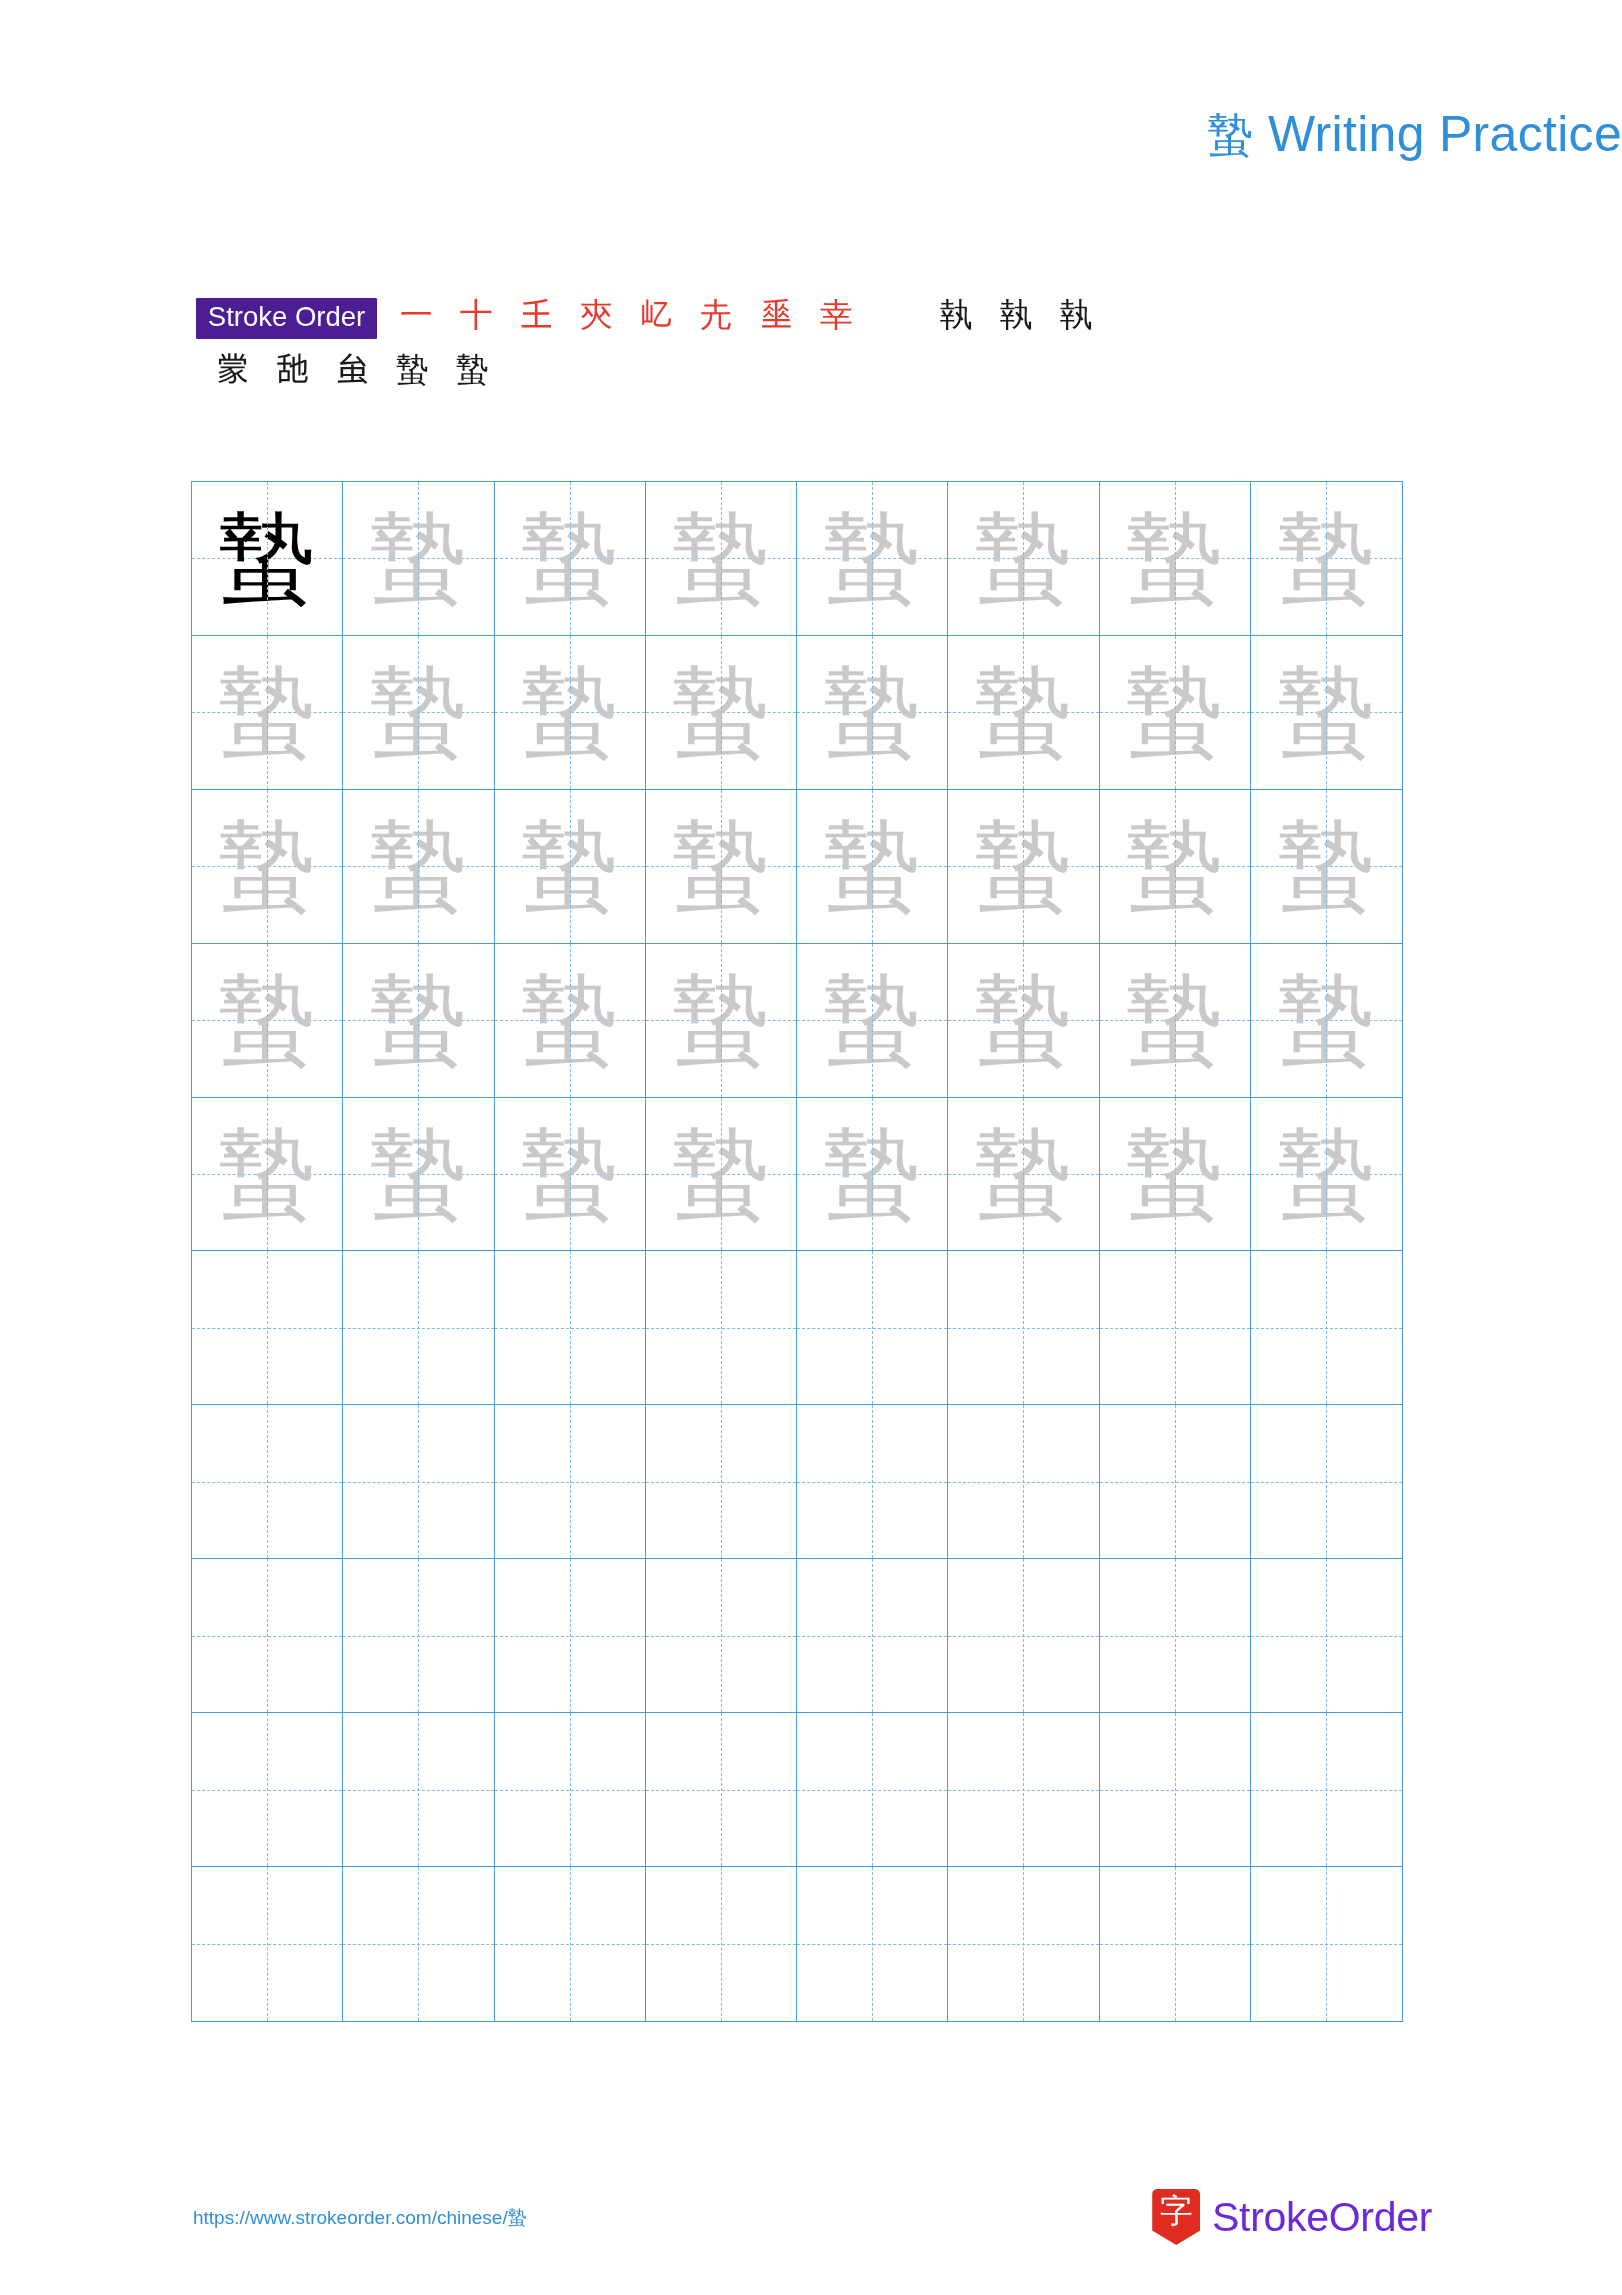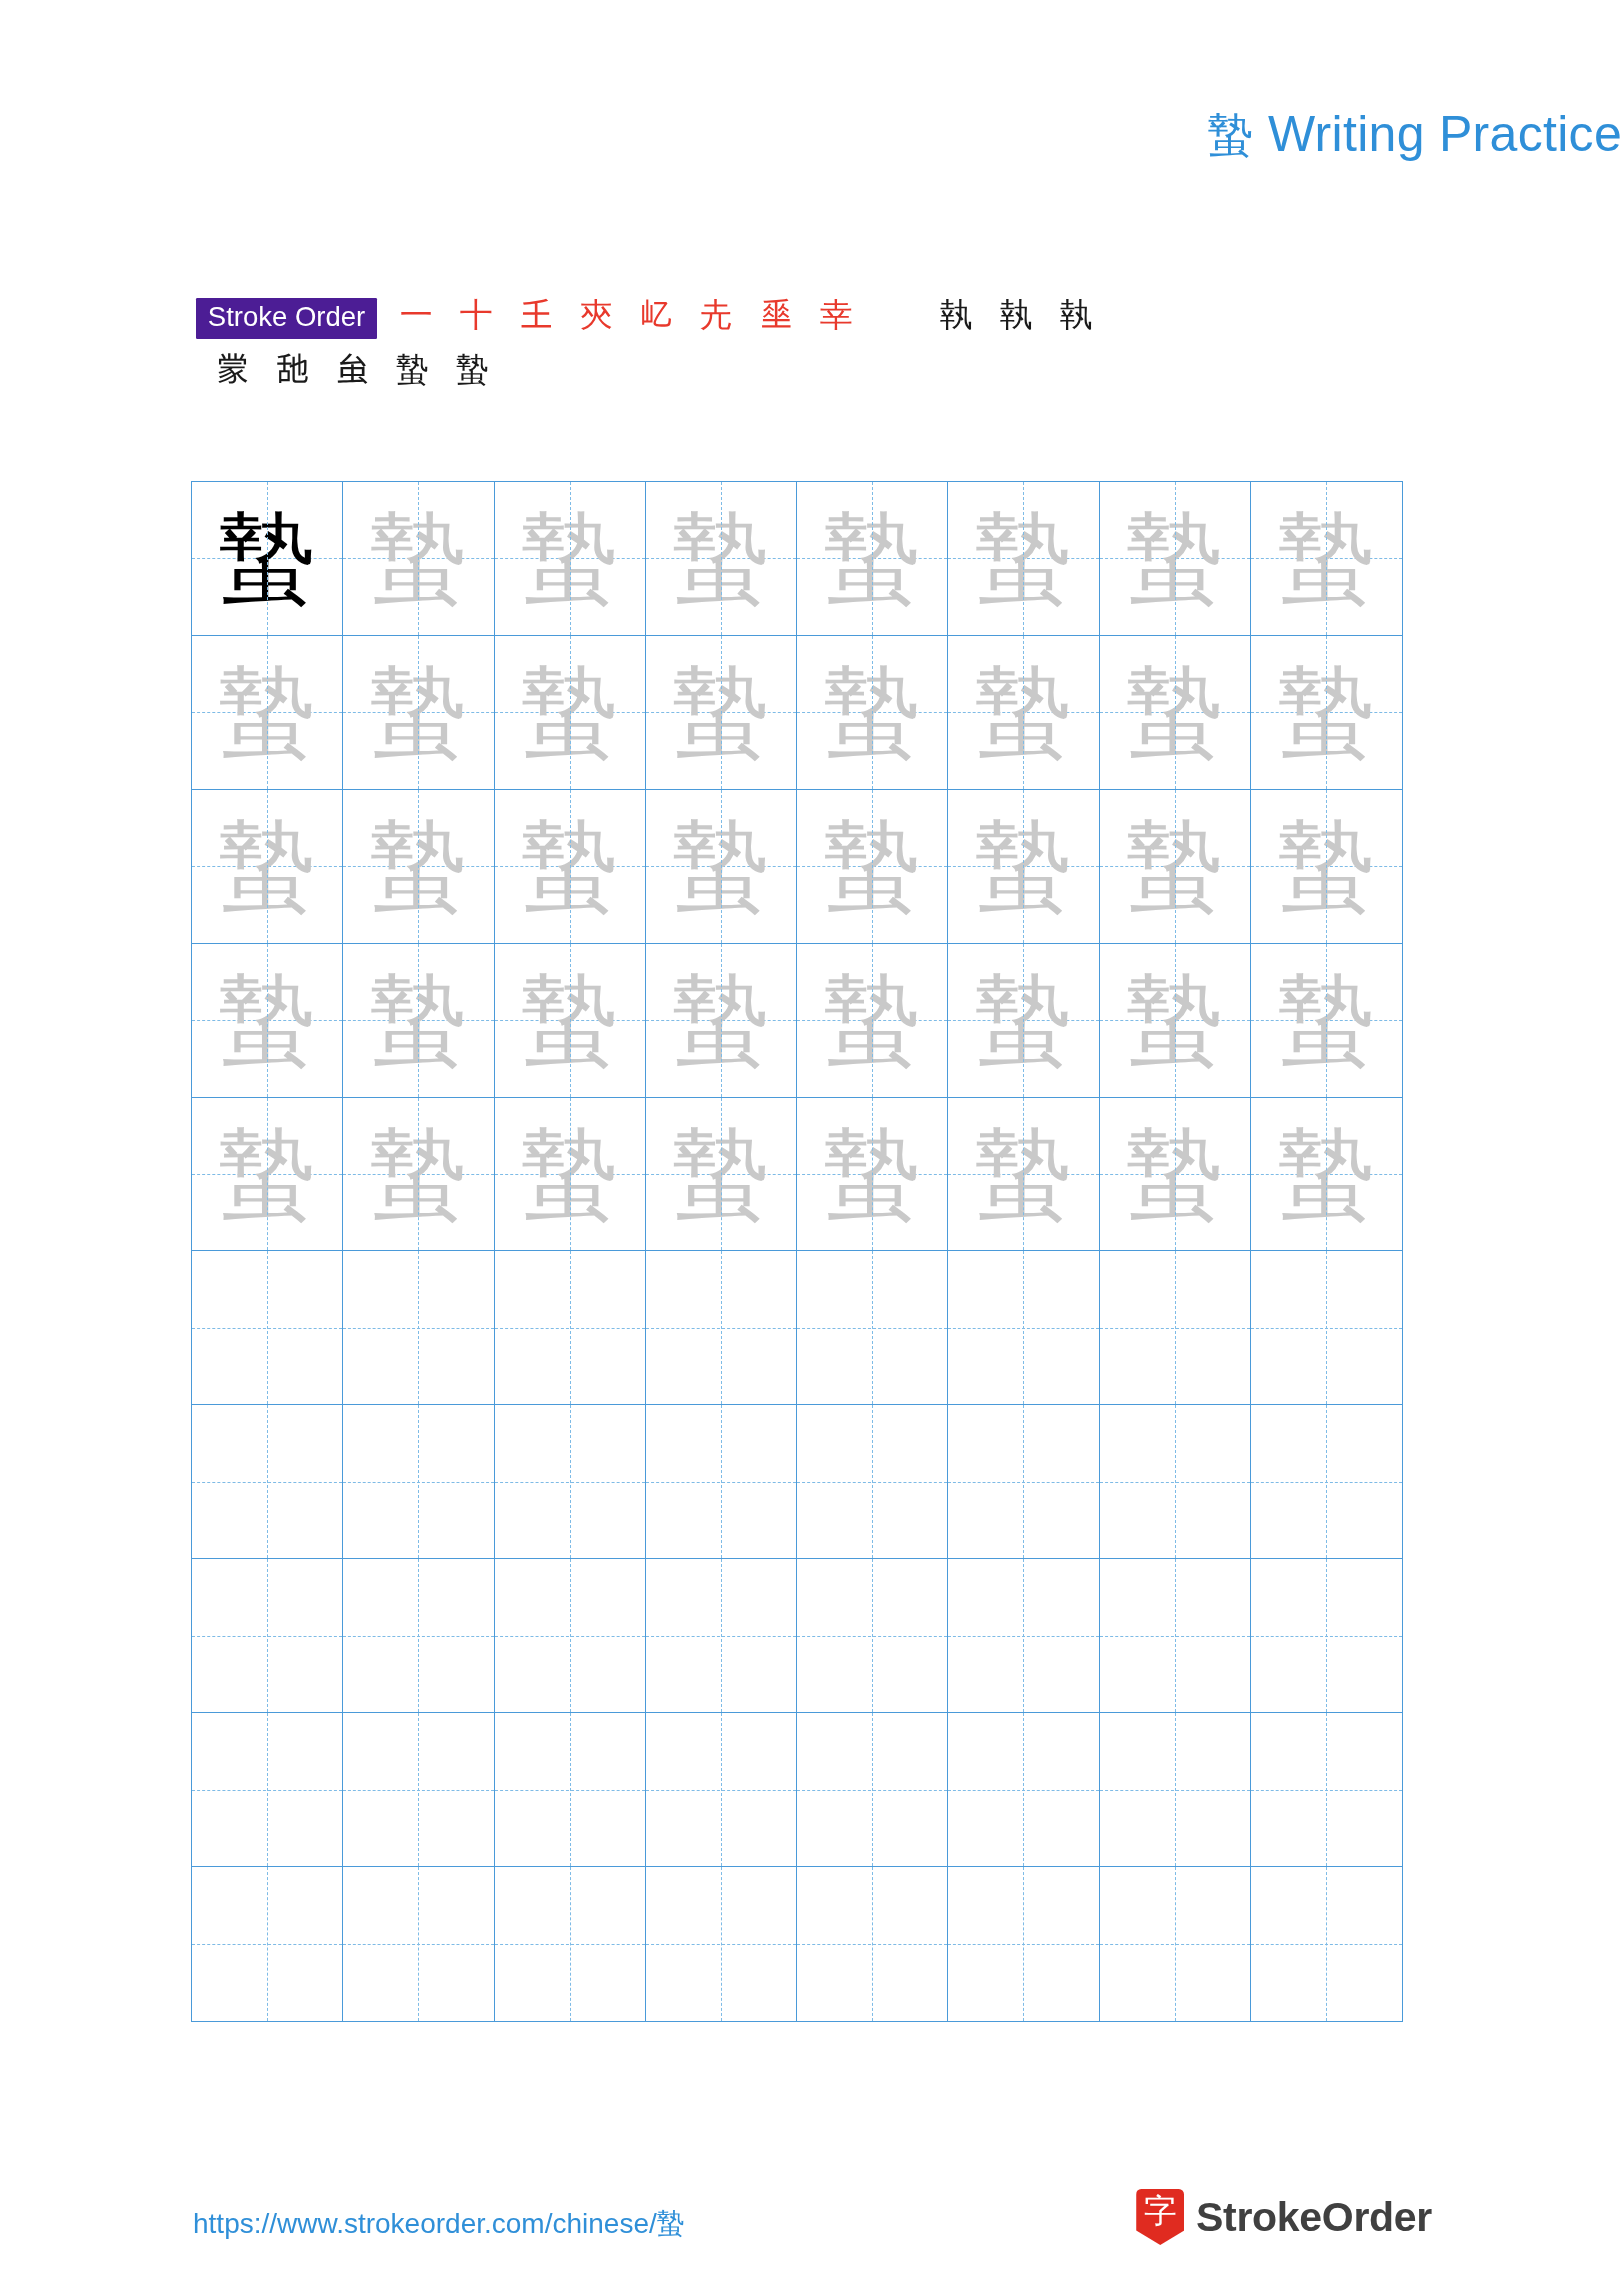--- a/index.html
+++ b/index.html
@@ -132,21 +132,21 @@
     user-select: none;
   }
   .glyph.solid { color: #000000; }
   .glyph.ghost { color: #c9c9c9; }
 
   
   .footer-url {
     position: absolute;
     left: 193px;
     top: 2205px;
-    font-size: 28px;
+    font-size: 19px;
     color: #2f8fd8;
     white-space: nowrap;
   }
   .brand {
     position: absolute;
     right: 190px;
     top: 2189px;
     display: flex;
     align-items: center;
     gap: 11.8px;
@@ -170,22 +170,22 @@
     align-items: flex-start;
     justify-content: center;
     padding-top: 5.2px;
     color: #ffffff;
     font-family: "DejaVu Sans", sans-serif;
     font-size: 33px;
     line-height: 1;
   }
   .brand-text {
     font-size: 41px;
-    font-weight: bold;
-    color: #404040;
+    font-weight: normal;
+    color: #6d28d9;
     letter-spacing: -0.3px;
     white-space: nowrap;
   }
 </style>
 </head>
 <body>
 
 <div class="page">
 
   <div class="title">

